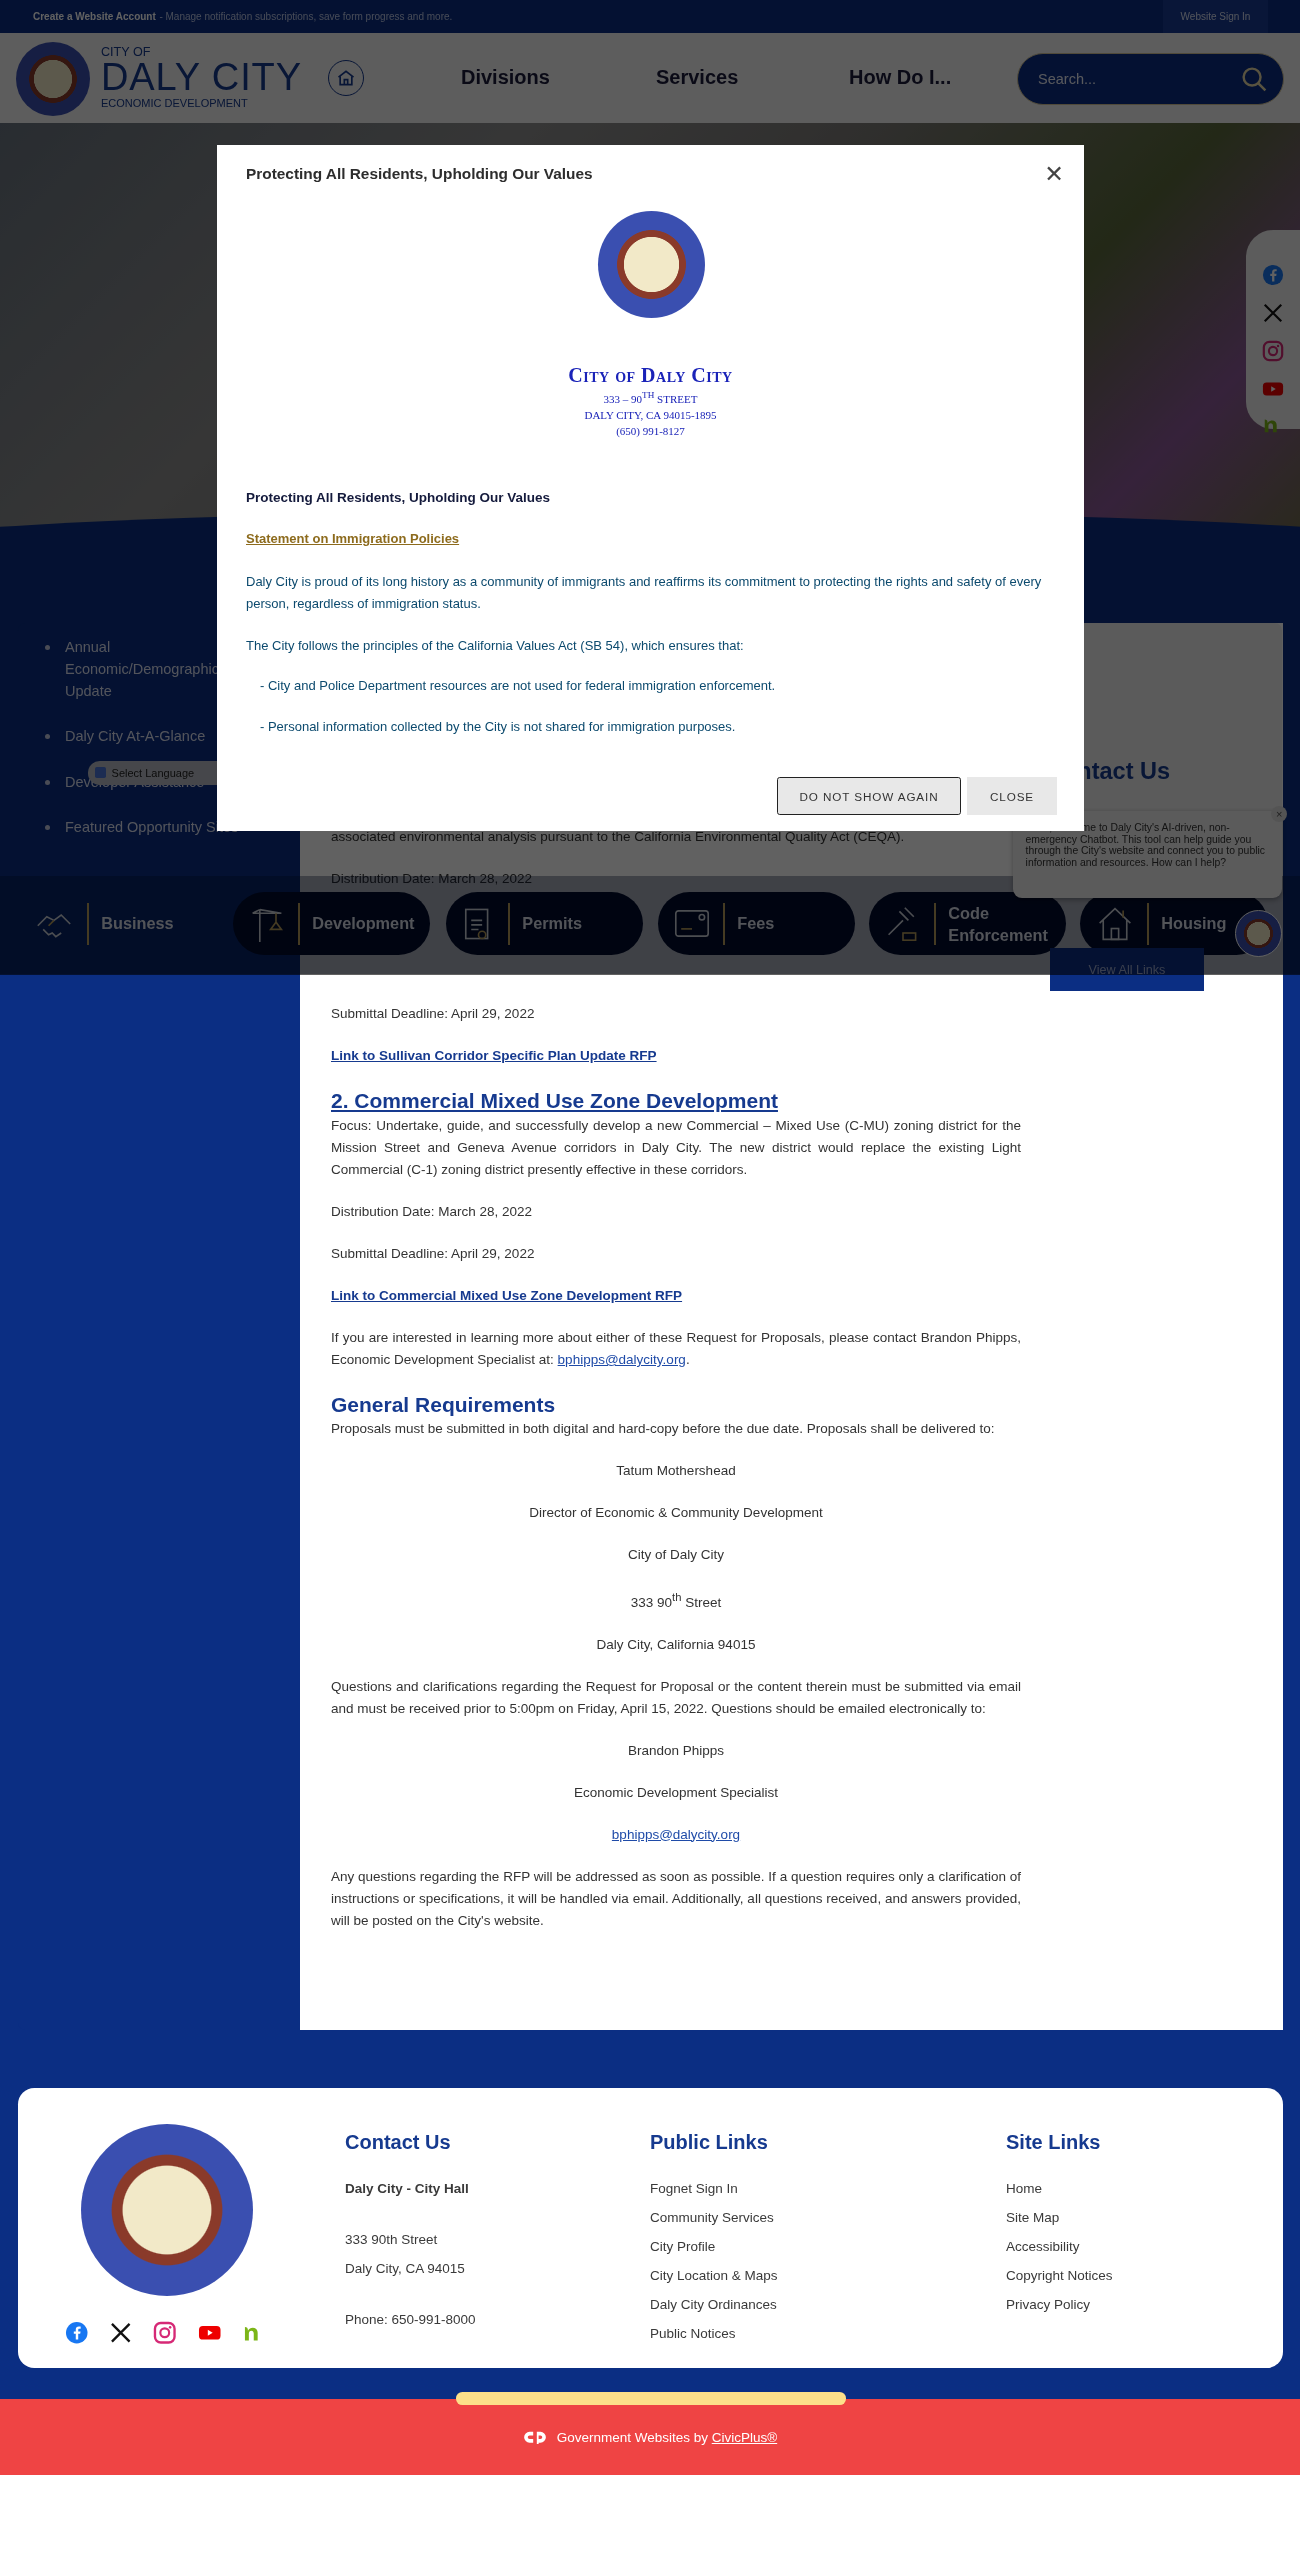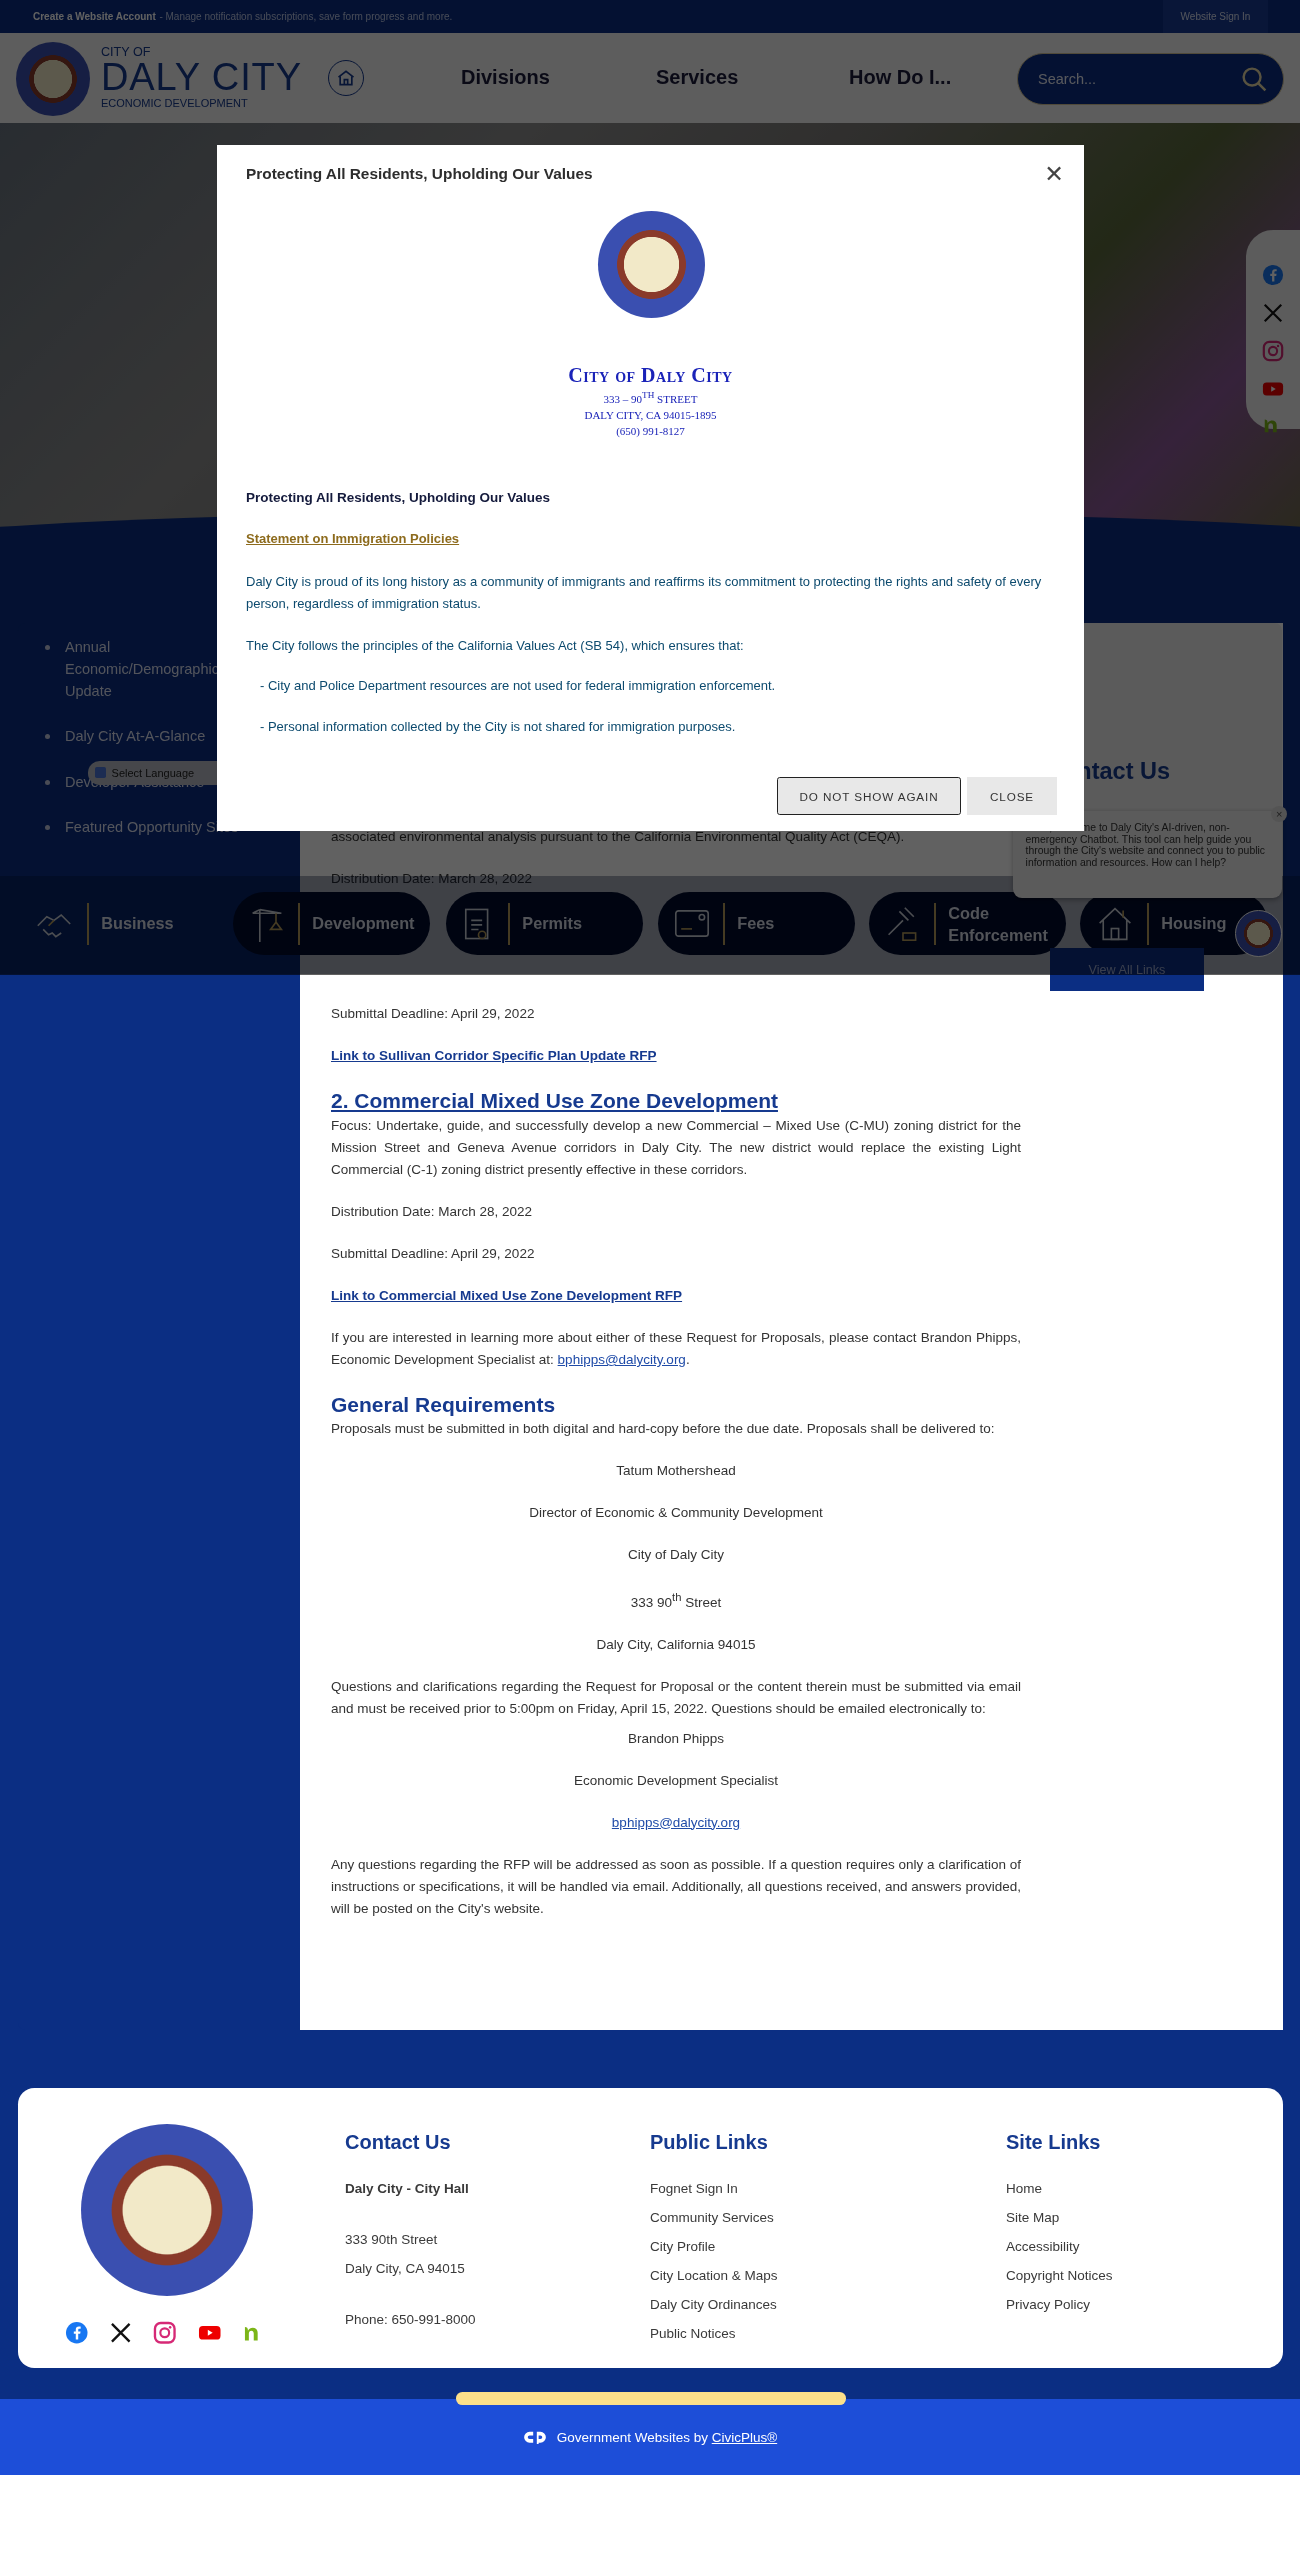--- a/index.html
+++ b/index.html
@@ -88,21 +88,21 @@
 
 
 .footer{position:absolute;left:18px;top:2088px;width:1265px;height:280px;background:#fff;border-radius:16.3px}
 .footer .fseal{position:absolute;left:63px;top:36px;width:172px;height:172px}
 .fsoc{position:absolute;top:233px;width:23.5px;height:23.5px}
 .fcol{position:absolute;top:43px}
 .fcol h4{font-size:20px;color:#163a8f;margin-bottom:20px}
 .fcol .item{font-size:13.5px;color:#3a3a3a;line-height:29px}
 .fcol .bold{font-weight:bold}
 .bar{position:absolute;left:456px;top:2392px;width:390px;height:12.6px;background:#fde08a;border-radius:6.3px}
-.credit{position:absolute;left:0;top:2399px;width:1301px;height:76px;background:#1d4ed8;display:flex;align-items:center;justify-content:center;color:#fff;font-size:13.5px}
+.credit{position:absolute;left:0;top:2399px;width:1301px;height:76px;background:#ef4444;display:flex;align-items:center;justify-content:center;color:#fff;font-size:13.5px}
 .footbg{position:absolute;left:0;top:2088px;width:1301px;height:316px;background:#0b2e83}
 .credit a{text-decoration:underline;color:#fff;margin-left:3.6px}
 </style>
 </head>
 <body>
 
 <div class="topbar">
   <a class="create">Create a Website Account</a>
   <span class="desc">- Manage notification subscriptions, save form progress and more.</span>
   <a class="signin">Website Sign In</a>
@@ -195,21 +195,21 @@
   <p style="margin-top:20px"><a class="plink">Link to Commercial Mixed Use Zone Development RFP</a></p>
   <p class="justify" style="margin-top:20px"><span>If you are interested in learning more about either of these Request for Proposals, please contact Brandon Phipps, Economic Development Specialist at: </span><a class="emaillink">bphipps@dalycity.org</a>.</p>
   <p style="margin-top:20px" class="gen">General Requirements</p>
   <p class="justify">Proposals must be submitted in both digital and hard-copy before the due date. Proposals shall be delivered to:</p>
   <p class="center" style="margin-top:20px">Tatum Mothershead</p>
   <p class="center" style="margin-top:20px">Director of Economic &amp; Community Development</p>
   <p class="center" style="margin-top:20px">City of Daly City</p>
   <p class="center" style="margin-top:20px"><span>333 90</span><sup>th</sup><span> Street</span></p>
   <p class="center" style="margin-top:20px">Daly City, California 94015</p>
   <p class="justify" style="margin-top:20px">Questions and clarifications regarding the Request for Proposal or the content therein must be submitted via email and must be received prior to 5:00pm on Friday, April 15, 2022. Questions should be emailed electronically to:</p>
-  <p class="center" style="margin-top:8px">Brandon Phipps</p>
+  <p class="center" style="margin-top:20px">Brandon Phipps</p>
   <p class="center" style="margin-top:20px">Economic Development Specialist</p>
   <p class="center" style="margin-top:20px"><a class="emaillink">bphipps@dalycity.org</a></p>
   <p class="justify" style="margin-top:20px">Any questions regarding the RFP will be addressed as soon as possible. If a question requires only a clarification of instructions or specifications, it will be handled via email. Additionally, all questions received, and answers provided, will be posted on the City's website.</p>
 </div>
 
 <div class="qbar"></div>
 <div class="qitem" style="left:18px;width:217px;background:transparent">
   <svg width="40" height="36" viewBox="0 0 44 40" fill="none" stroke="#c9cdd6" stroke-width="1.8">
       <path d="M4 22l10-10 8 4 8-6 10 10"></path>
       <path d="M10 26l6 6 4-2 4 4 6-4"></path>

